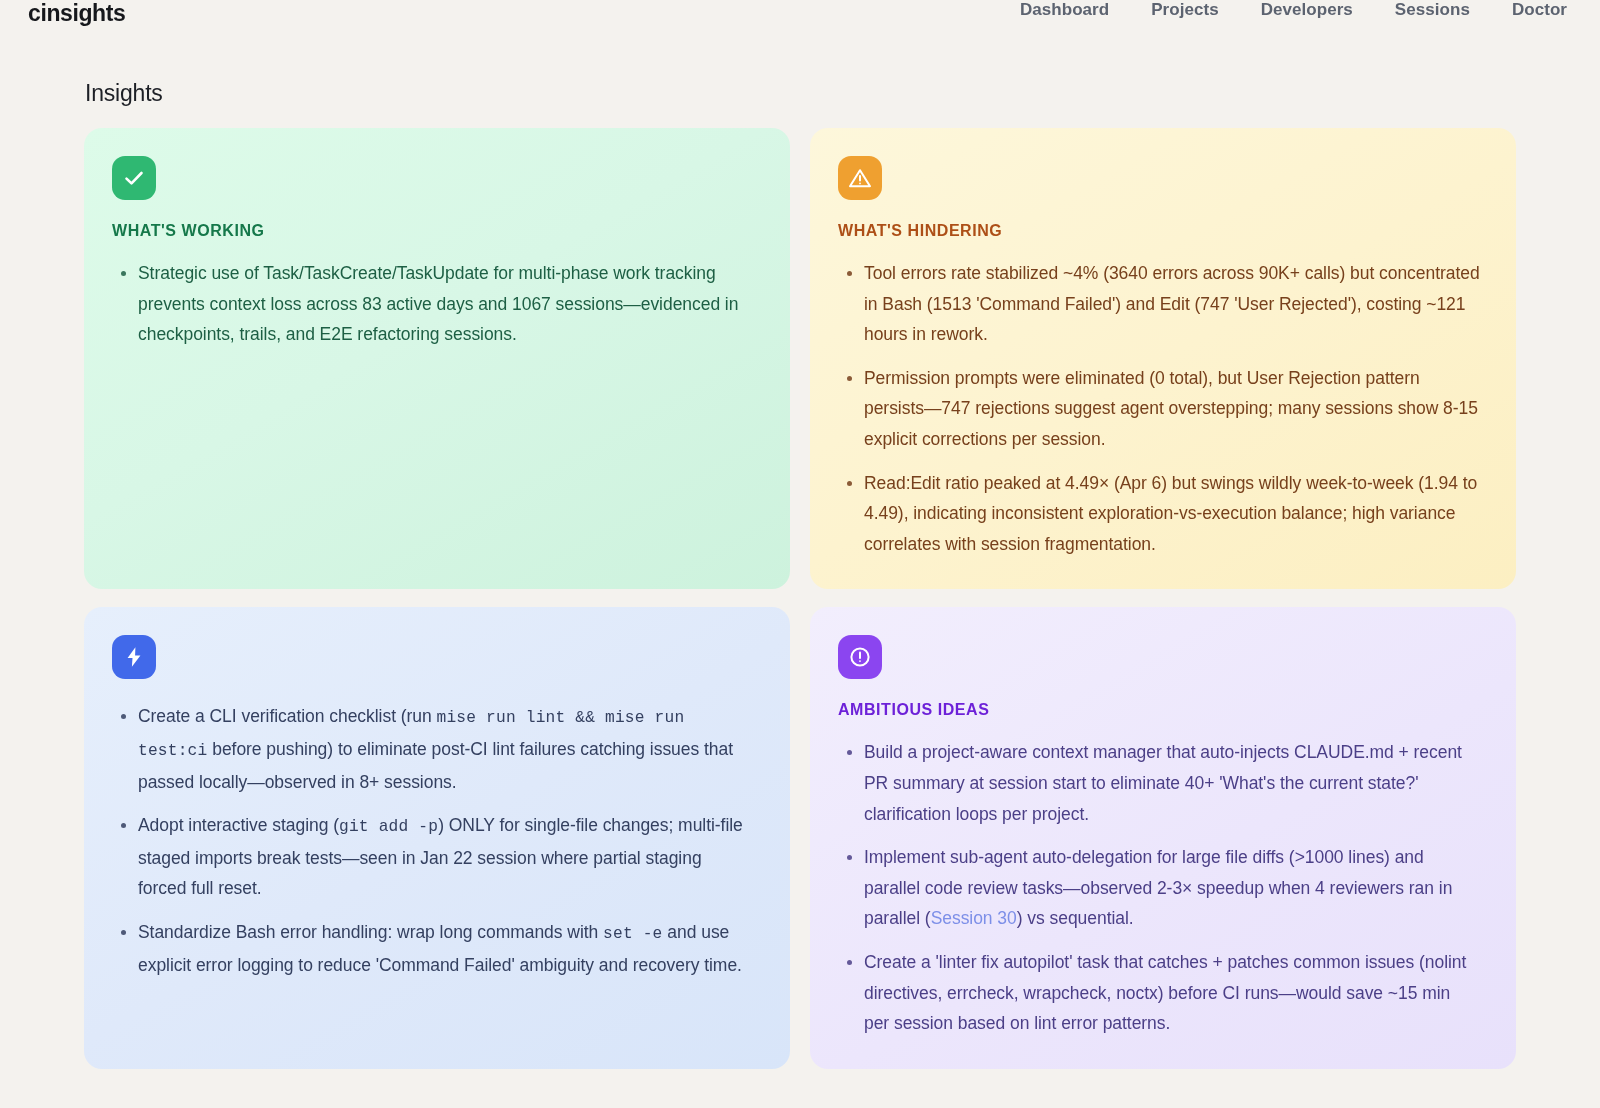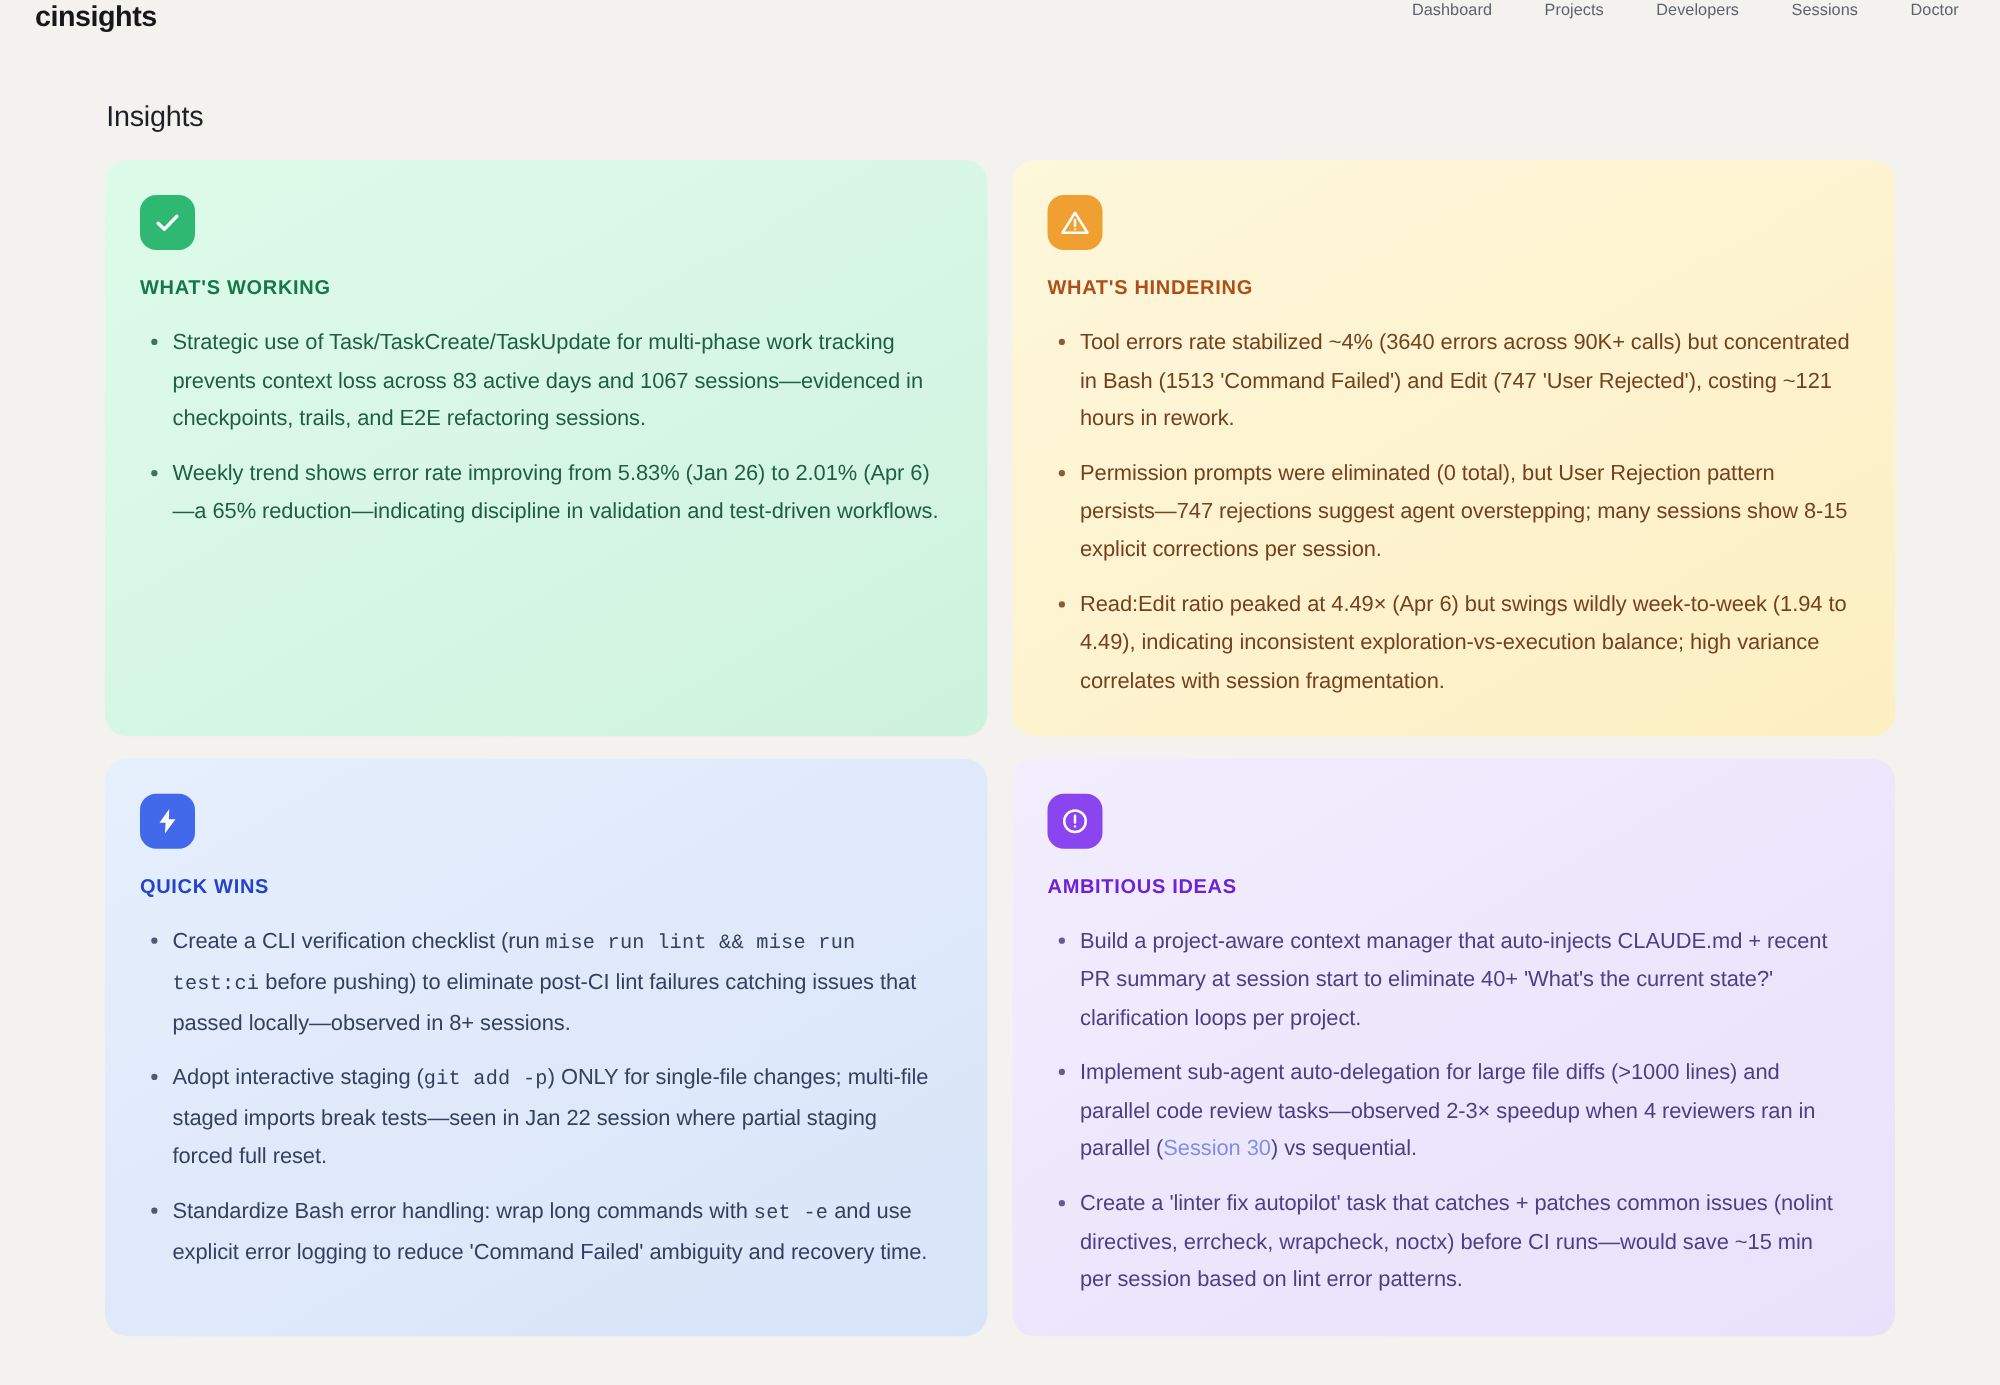--- a/index.html
+++ b/index.html
@@ -30,24 +30,25 @@
     font-weight: 700;
     color: #16181c;
     letter-spacing: -0.4px;
   }
   .nav {
     display: flex;
     align-items: center;
     gap: 42px;
   }
   .nav-link {
-    font-size: 13px;
+    font-size: 17px;
     color: #5c6370;
     text-decoration: none;
     letter-spacing: 0.05px;
+    font-weight: bold;
   }
 
   
   .page-title {
     font-size: 23px;
     font-weight: 400;
     color: #1d2026;
     margin: 6px 0 0 85px;
     letter-spacing: -0.2px;
   }
@@ -158,21 +159,20 @@
 
   <section class="card card-green">
     <div class="icon-badge icon-green">
       <svg width="24" height="24" viewBox="0 0 24 24" fill="none" stroke="#ffffff" stroke-width="2.6" stroke-linecap="round" stroke-linejoin="round">
           <polyline points="4.5,12.6 9.5,17.4 19.5,7"></polyline>
         </svg>
     </div>
     <div class="card-title title-green">WHAT'S WORKING</div>
     <ul class="bullets text-green">
       <li><span>Strategic use of Task/TaskCreate/TaskUpdate for multi-phase work tracking prevents context loss across 83 active days and 1067 sessions—evidenced in checkpoints, trails, and E2E refactoring sessions.</span></li>
-      <li><span>Weekly trend shows error rate improving from 5.83% (Jan 26) to 2.01% (Apr 6)—a 65% reduction—indicating discipline in validation and test-driven workflows.</span></li>
     </ul>
   </section>
 
   <section class="card card-amber">
     <div class="icon-badge icon-amber">
       <svg width="24" height="24" viewBox="0 0 24 24" fill="none" stroke="#ffffff" stroke-width="2" stroke-linecap="round" stroke-linejoin="round">
           <path d="M12 4.2 22 20.2H2Z"></path>
           <line x1="12" y1="10" x2="12" y2="14.6"></line>
           <circle cx="12" cy="17.4" r="0.9" fill="#ffffff" stroke="none"></circle>
         </svg>
@@ -184,21 +184,20 @@
       <li><span>Read:Edit ratio peaked at 4.49× (Apr 6) but swings wildly week-to-week (1.94 to 4.49), indicating inconsistent exploration-vs-execution balance; high variance correlates with session fragmentation.</span></li>
     </ul>
   </section>
 
   <section class="card card-blue">
     <div class="icon-badge icon-blue">
       <svg width="24" height="24" viewBox="0 0 24 24" fill="#ffffff" stroke="none">
           <path d="M13.4 2.2 5.6 13.1h4.9L9.9 21.8 18.4 10.4h-5.3Z"></path>
         </svg>
     </div>
-    <div class="card-title title-blue">QUICK WINS</div>
     <ul class="bullets text-blue">
       <li><span>Create a CLI verification checklist (run <code class="inline">mise run lint &amp;&amp; mise run test:ci</code> before pushing) to eliminate post-CI lint failures catching issues that passed locally—observed in 8+ sessions.</span></li>
       <li><span>Adopt interactive staging (<code class="inline">git add -p</code>) ONLY for single-file changes; multi-file staged imports break tests—seen in Jan 22 session where partial staging forced full reset.</span></li>
       <li><span>Standardize Bash error handling: wrap long commands with <code class="inline">set -e</code> and use explicit error logging to reduce 'Command Failed' ambiguity and recovery time.</span></li>
     </ul>
   </section>
 
   <section class="card card-purple">
     <div class="icon-badge icon-purple">
       <svg width="24" height="24" viewBox="0 0 24 24" fill="none" stroke="#ffffff" stroke-width="2" stroke-linecap="round">

